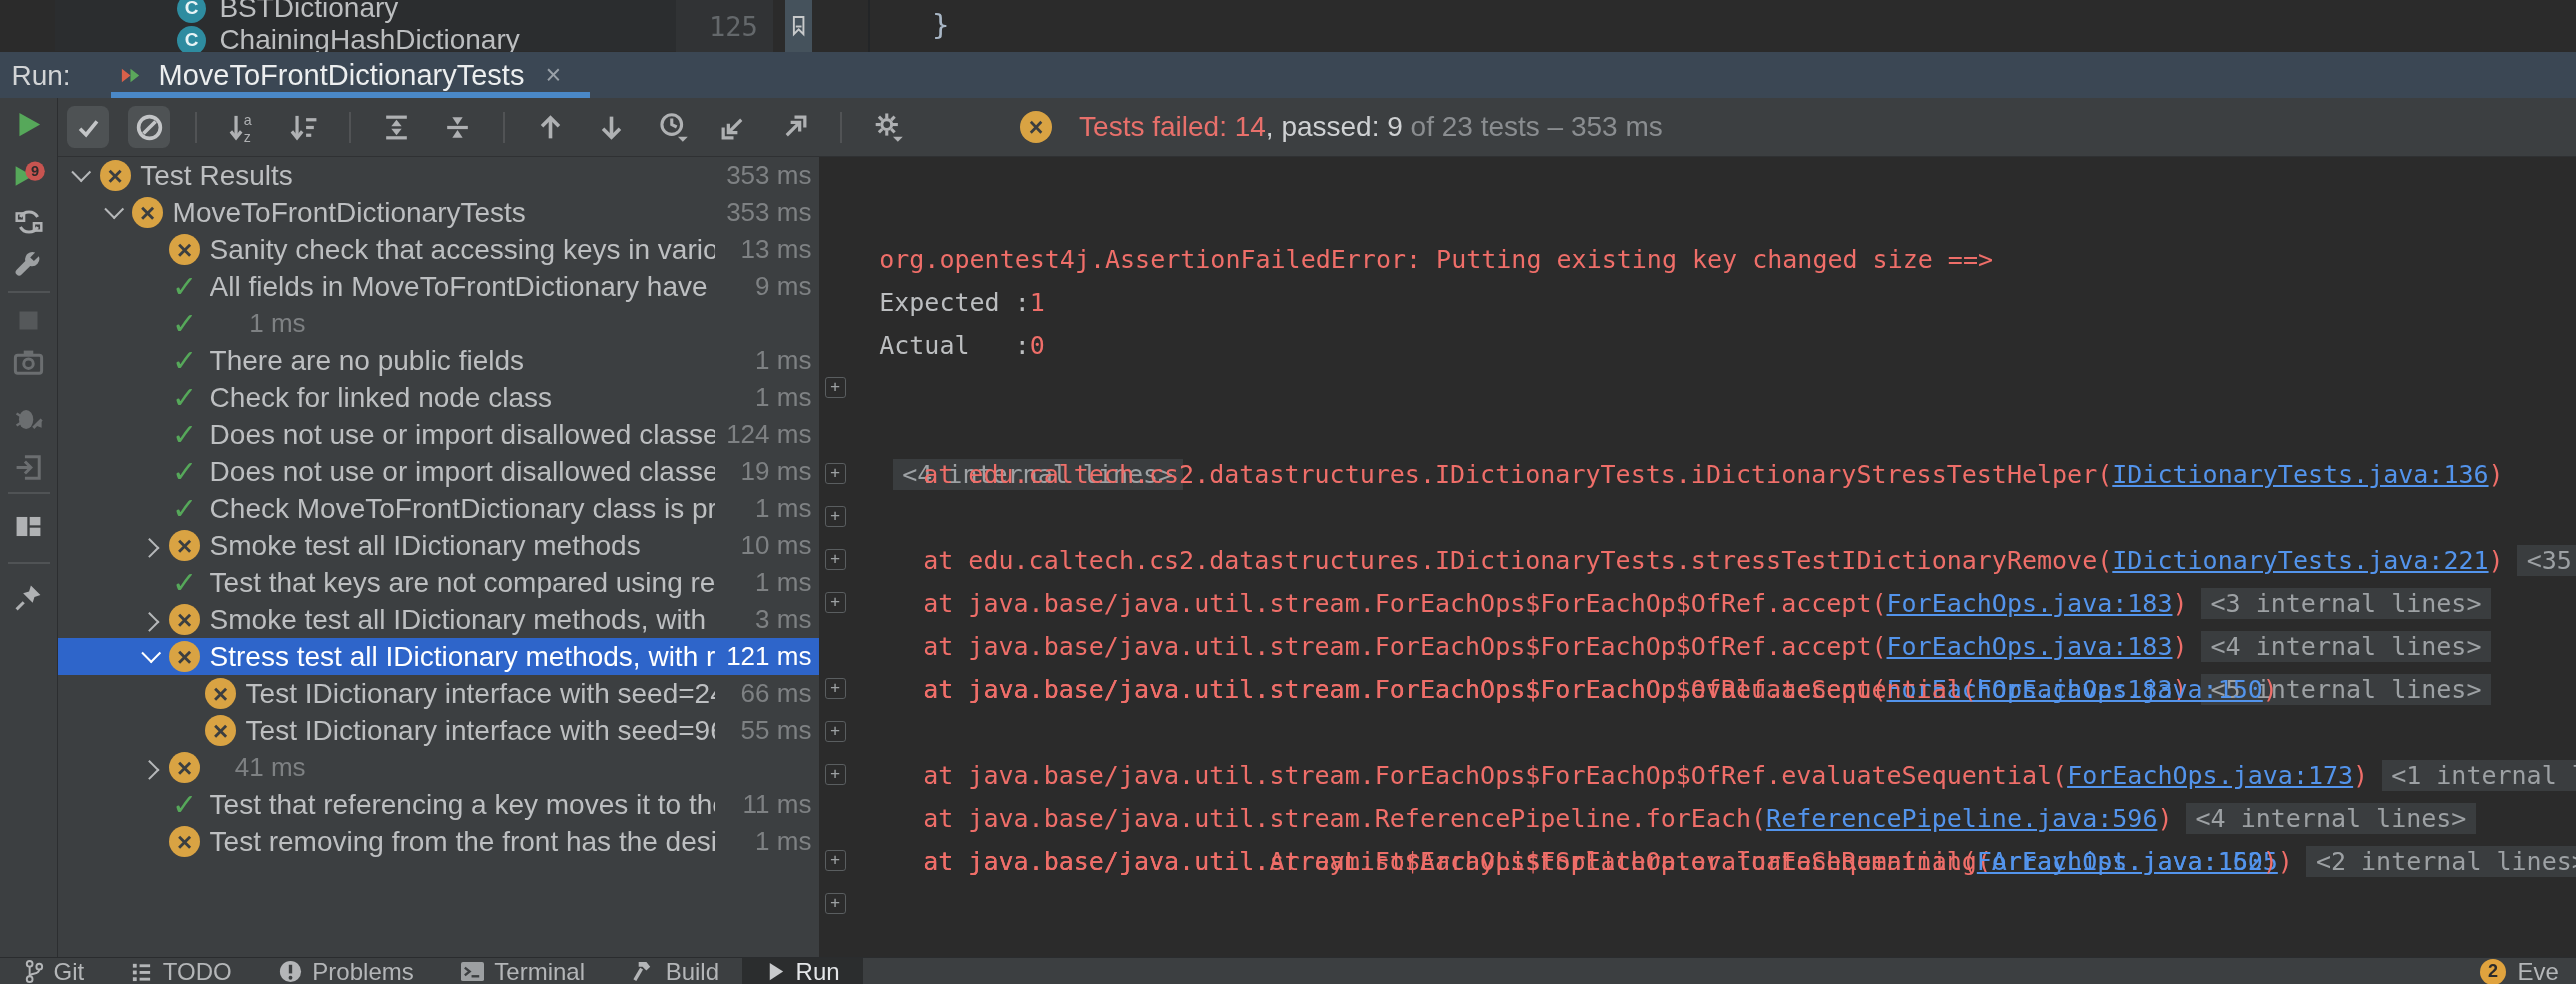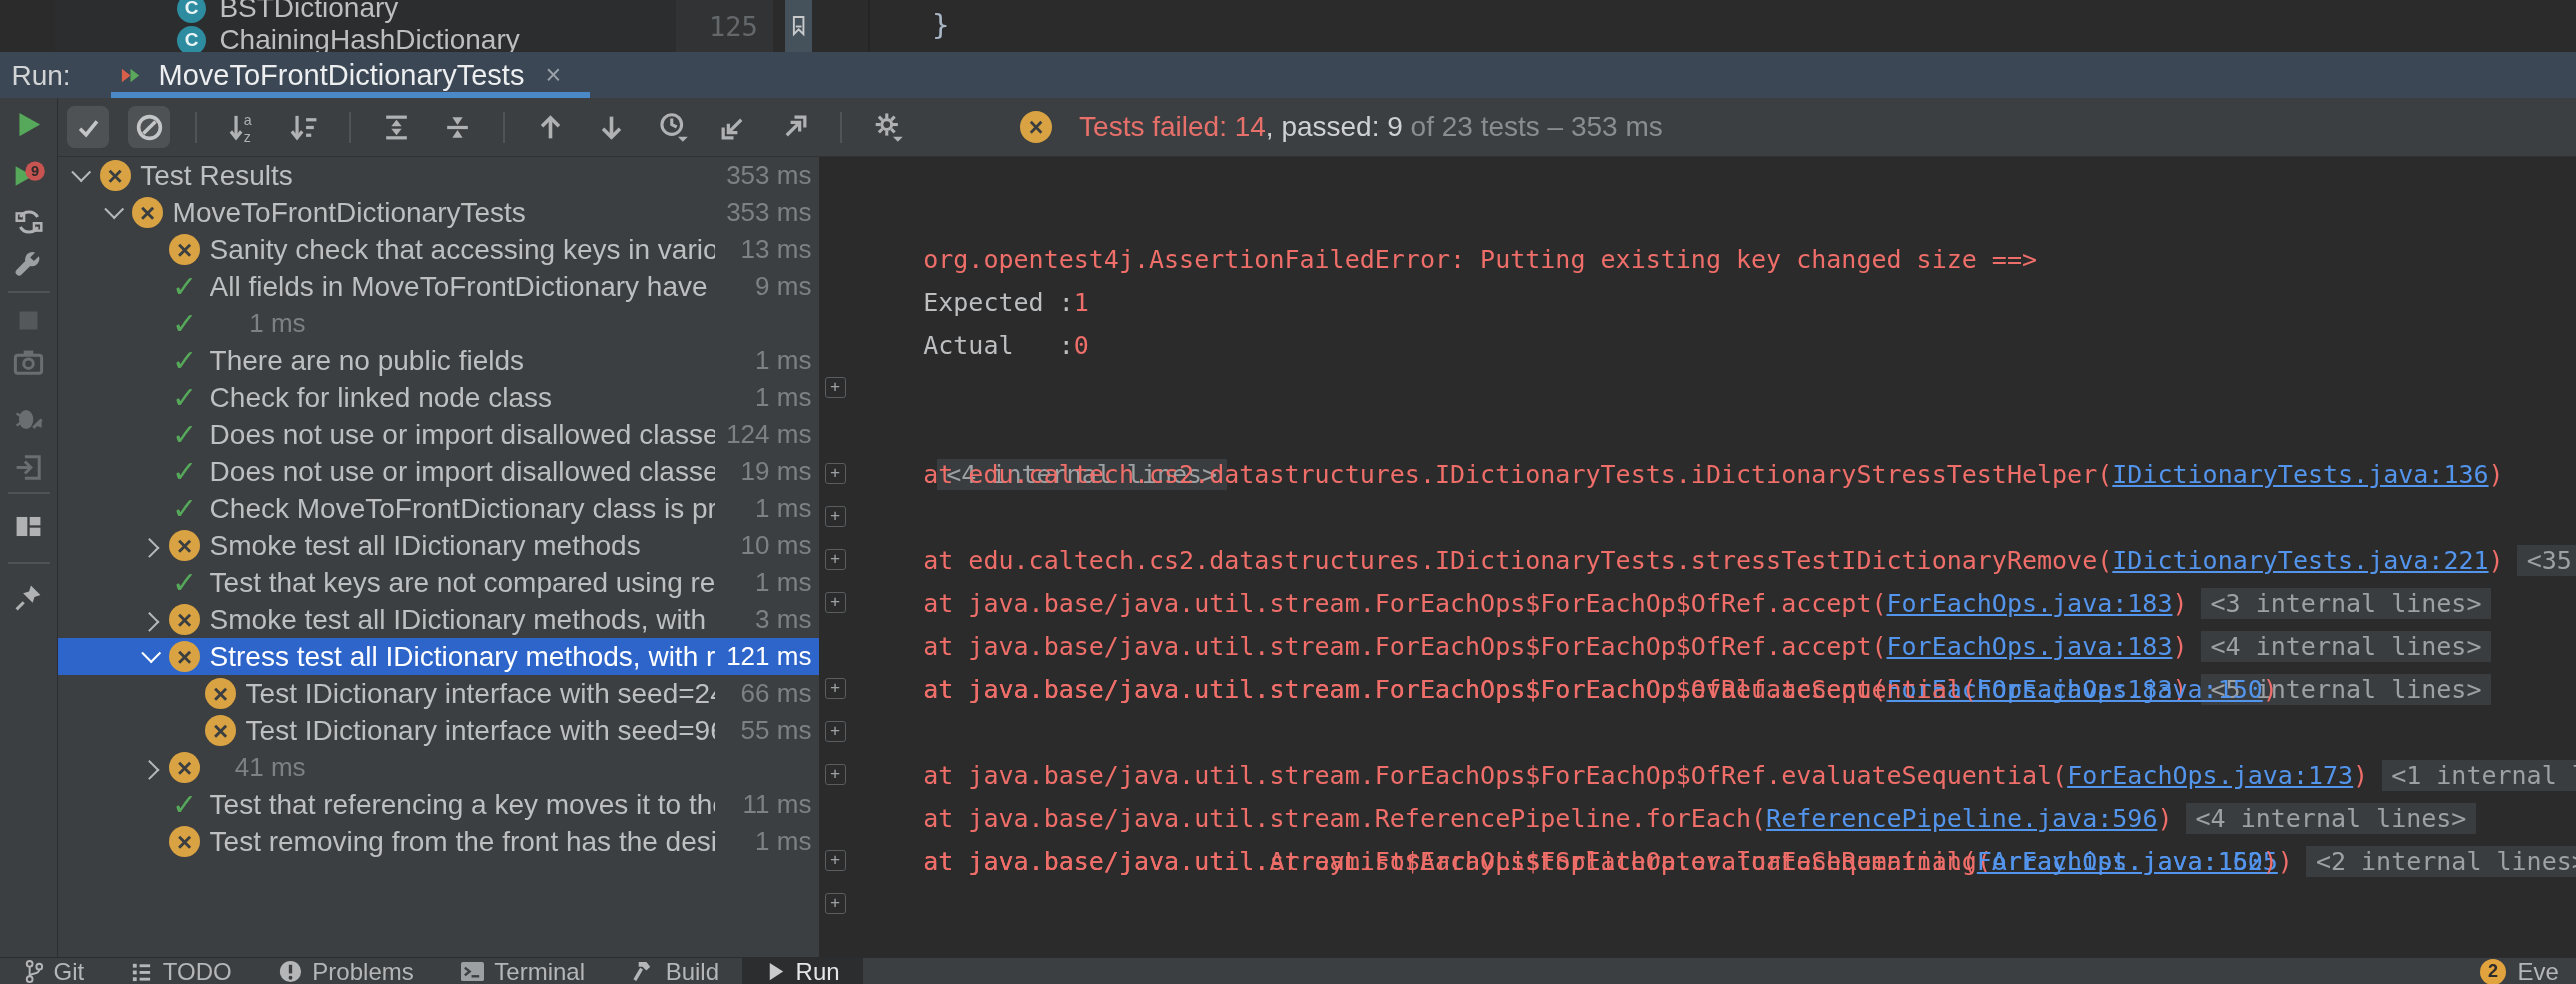--- a/index.html
+++ b/index.html
@@ -66,21 +66,21 @@
   .ticon.pass::before{content:"✓";font-weight:700;font-size:30px;color:#56a85a;line-height:1;}
   .tlabel{flex:1 1 0;font-size:28px;color:#bdbfc1;white-space:nowrap;overflow:hidden;}
   .ttime{width:96px;flex:none;text-align:right;font-size:26px;color:#7e8183;padding-right:7.6px;white-space:nowrap;}
   .trow.sel{background:#2e65ca;}
   .trow.sel .tlabel,.trow.sel .ttime{color:#ffffff;}
   .trow.sel .chev.exp::before,.trow.sel .chev.col::before{border-color:#fff;}
 
   
   #console{left:819px;top:157px;width:1757px;height:801px;background:#2b2b2b;overflow:hidden;
            font-family:"DejaVu Sans Mono",monospace;font-size:25px;padding-top:38px;box-sizing:border-box;}
-  .cline{height:43px;line-height:43px;white-space:pre;position:relative;padding-left:44px;}
+  .cline{height:43px;line-height:43px;white-space:pre;position:relative;}
   .cline.ind{padding-left:44px;}
   .gut{position:absolute;left:5.7px;top:9.6px;width:19px;height:19px;border:1.9px solid #5a5e60;border-radius:2.9px;
        color:#9da1a3;font-size:16px;line-height:18px;text-align:center;box-sizing:content-box;}
   .gut::before{content:"+";}
   .e{color:#ef6e69;} .p{color:#bcbec0;}
   .l{color:#5394ec;text-decoration:underline;cursor:pointer;}
   .f{color:#9da1a4;background:#3a3d3f;padding:1px 9.6px;margin-left:13.4px;}
   .cline > .f:first-child{margin-left:0;}
 
   

